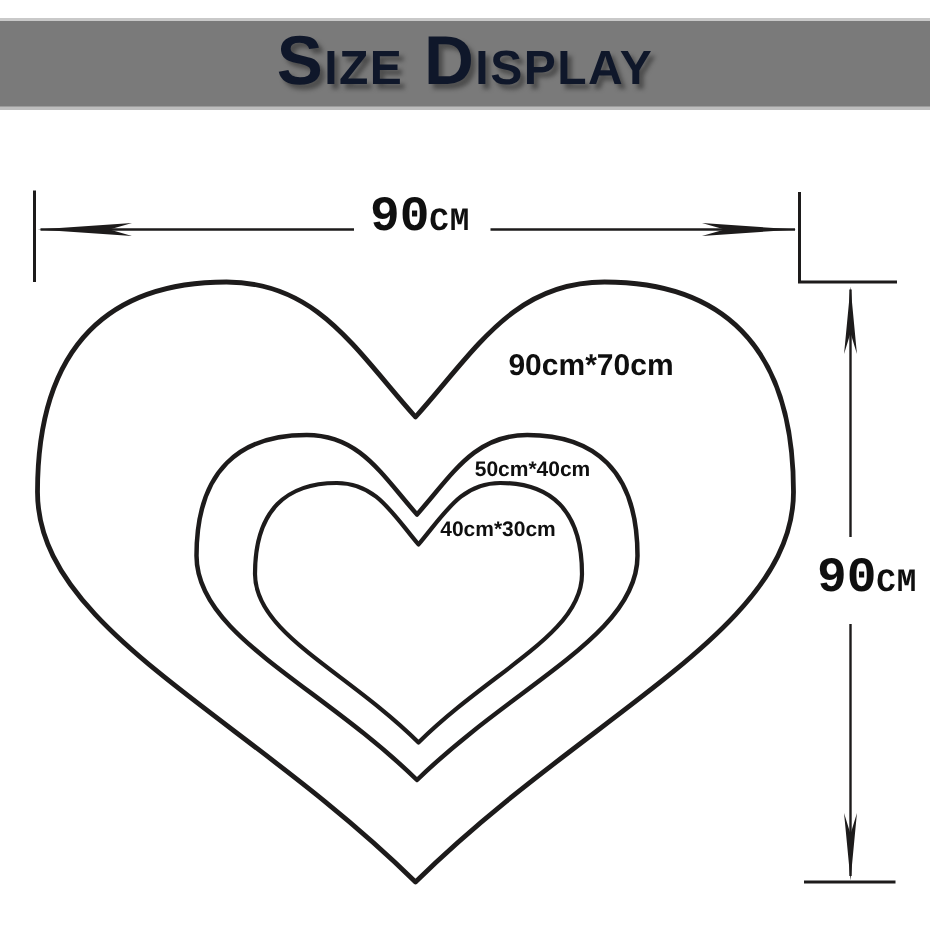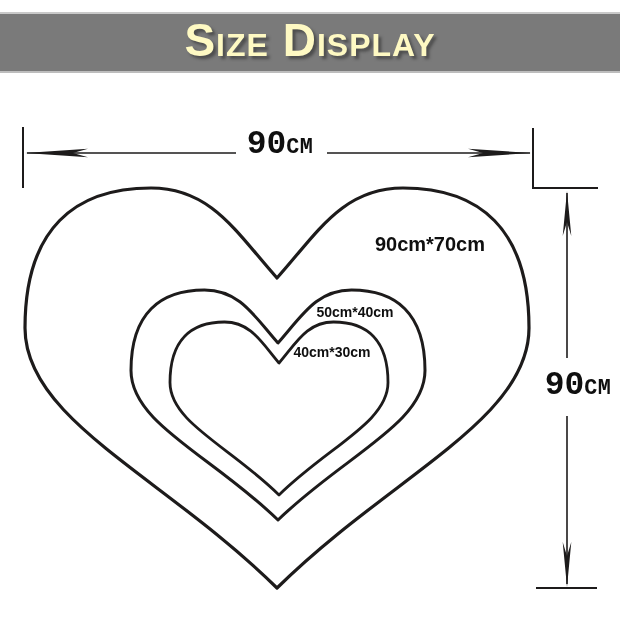--- a/index.html
+++ b/index.html
@@ -22,21 +22,21 @@
     background:var(--banner-bg);
     border-top:2px solid var(--banner-edge);
     border-bottom:2px solid #bdbdbd;
     display:flex;align-items:center;justify-content:center;
   }
   .banner-title{
     font-variant:small-caps;
     font-weight:bold;
     font-size:46px;
     line-height:1;
-    color:#fef9c3;
+    color:#0f172a;
     letter-spacing:1px;
     text-shadow:3px 3px 3px rgba(40,40,40,0.55);
     padding-bottom:6px;
     text-align:center;
   }
   svg.diagram{position:absolute;left:0;top:0;width:620px;height:620px;}
   .dim-label{
     position:absolute;
     color:var(--text);
     font-weight:bold;
@@ -89,15 +89,15 @@
   <line x1="536" y1="588" x2="597" y2="588" stroke="#1d1b1b" stroke-width="2"></line>
 </svg>
 
 <div class="dim-label" style="left:180px;top:128px;width:200px;">
   <span>90</span><span class="unit">cm</span>
 </div>
 <div class="dim-label" style="left:528px;top:369px;width:100px;">
   <span>90</span><span class="unit">cm</span>
 </div>
 
-<div class="heart-label large" style="left:325px;top:234px;width:160px;text-align:right;">90cm*70cm</div>
+<div class="heart-label large" style="left:314px;top:234px;width:160px;">90cm*70cm</div>
 <div class="heart-label mid" style="left:275px;top:305px;width:160px;">50cm*40cm</div>
 <div class="heart-label small" style="left:252px;top:345px;width:160px;">40cm*30cm</div>
 
 </body></html>

